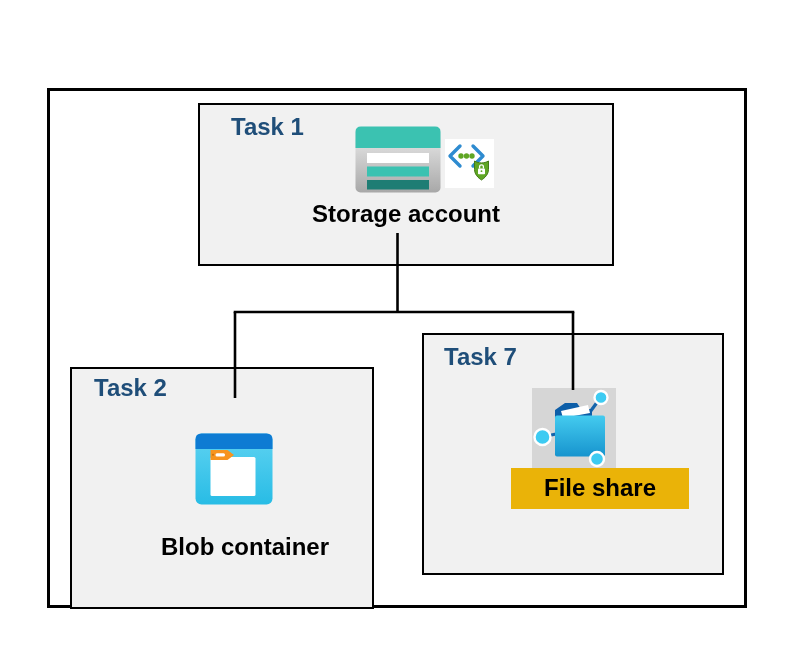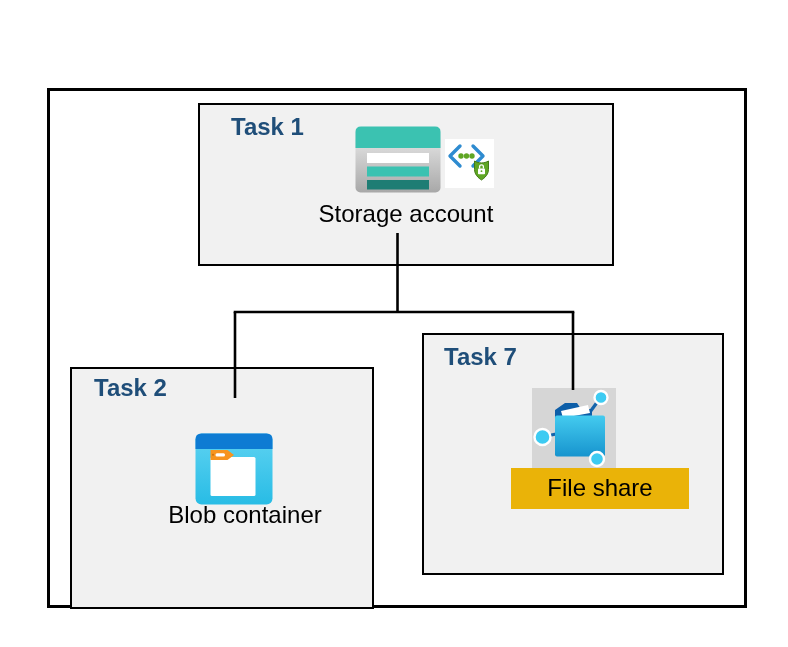--- a/index.html
+++ b/index.html
@@ -24,21 +24,21 @@
     position:absolute;background:#F1F1F1;border:2.5px solid #000000;box-sizing:border-box;
   }
   .task1{left:198px;top:103px;width:416px;height:163px;}
   .task2{left:70px;top:333px;width:304px;height:242px;margin-top:34px;}
   .task3{left:422px;top:333px;width:302px;height:242px;}
   .task-label{
     position:absolute;font-size:24px;font-weight:700;color:#1F4E79;white-space:nowrap;
   }
   .caption{
     position:absolute;left:0;right:0;text-align:center;
-    font-size:24px;font-weight:400;color:#000000;white-space:nowrap;
+    font-size:24px;font-weight:700;color:#000000;white-space:nowrap;
   }
   
   .storage-icon{position:absolute;left:155px;top:21px;width:86px;height:67px;}
   .sas-icon{position:absolute;left:245px;top:34px;width:49px;height:49px;}
   
   .blob-icon{position:absolute;left:123px;top:64px;width:78px;height:72px;}
   
   .fs-icon-box{
     position:absolute;left:108px;top:53px;width:84px;height:80px;background:#D6D6D6;
   }
@@ -99,21 +99,21 @@
             <stop offset="1" stop-color="#28BCE5"></stop>
         </linearGradient>
       </defs>
       <rect x="0.5" y="0.5" width="77" height="71" rx="6" fill="url(#bb)"></rect>
       <path d="M0.5,16 V6.5 Q0.5,0.5 6.5,0.5 H71.5 Q77.5,0.5 77.5,6.5 V16 Z" fill="#0E7BD3"></path>
       <rect x="15.5" y="24" width="45" height="39" rx="1.5" fill="#FFFFFF"></rect>
       <path d="M15.5,17 h17 l6.5,5 -6.5,5 h-17 Z" fill="#F7941E"></path>
       <circle cx="18" cy="21.8" r="1" fill="#C8700F"></circle>
       <rect x="20.5" y="20.2" width="9.5" height="3.4" rx="1.5" fill="#FFFFFF"></rect>
     </svg>
-    <div class="caption" style="top:132px;padding-left:46px;">Blob container</div>
+    <div class="caption" style="top:164px;padding-left:46px;">Blob container</div>
   </div>
 
   <div class="task-box task3">
     <span class="task-label" style="left:20px;top:8px;">Task 7</span>
     <div class="fs-icon-box">
       <svg viewBox="0 0 84 80">
         <defs>
           <linearGradient id="ff" x1="0" y1="0" x2="0" y2="1">
             <stop offset="0" stop-color="#44CBEF"></stop>
               <stop offset="1" stop-color="#1794CE"></stop>

